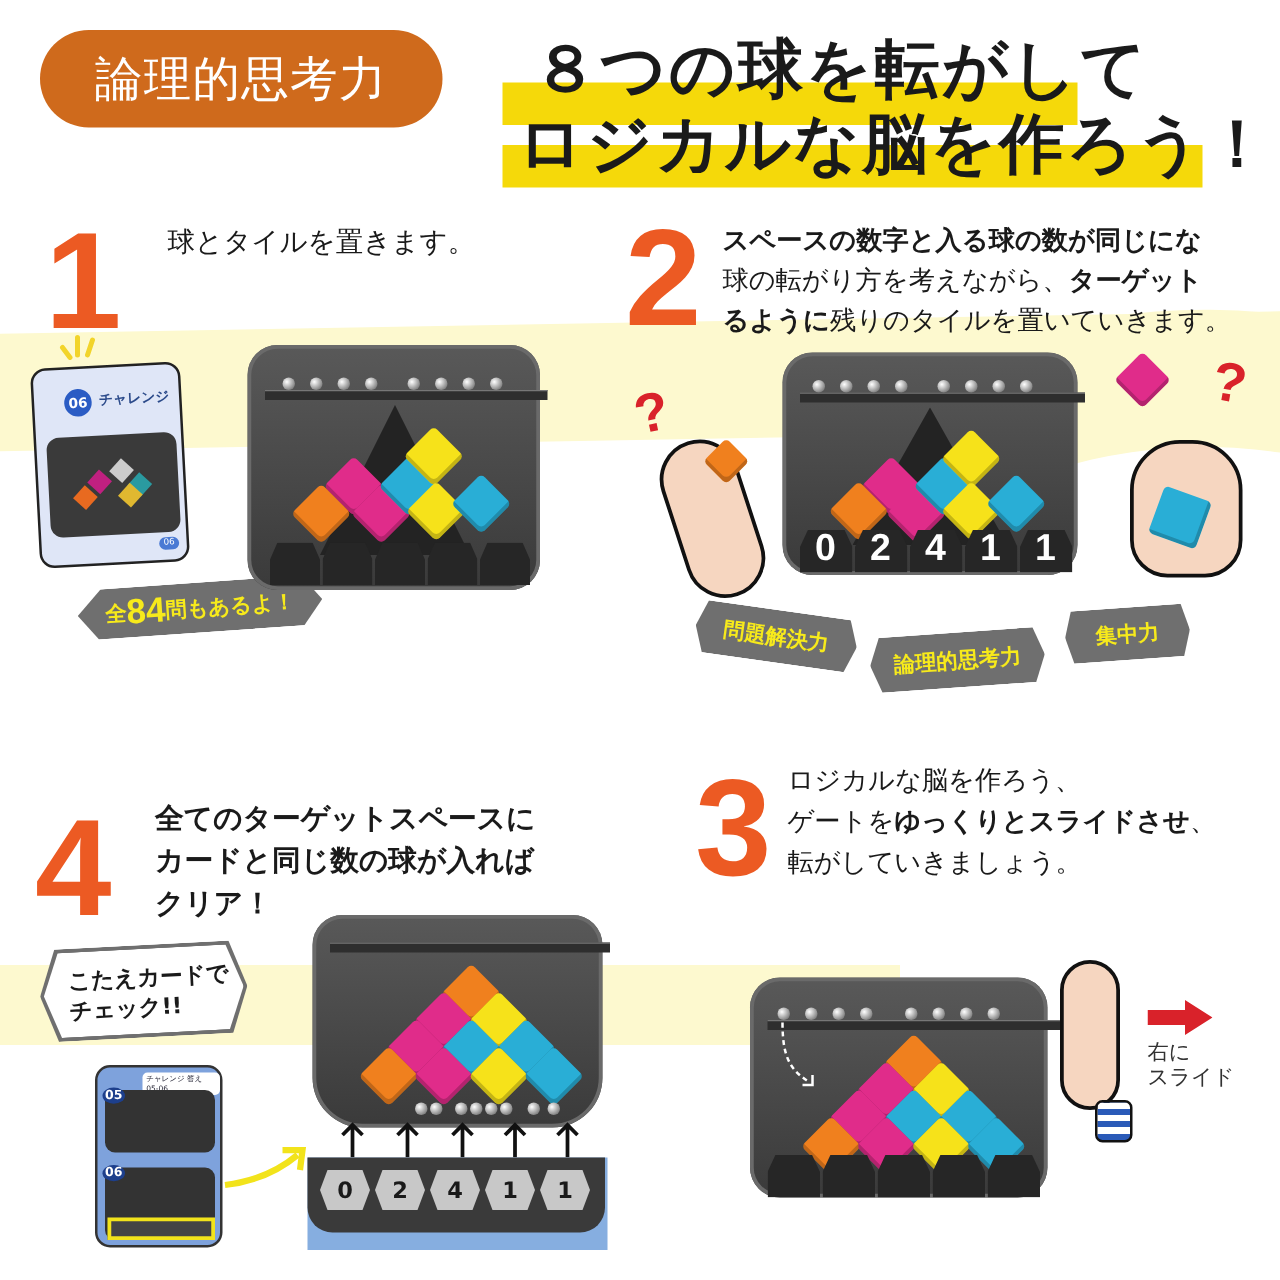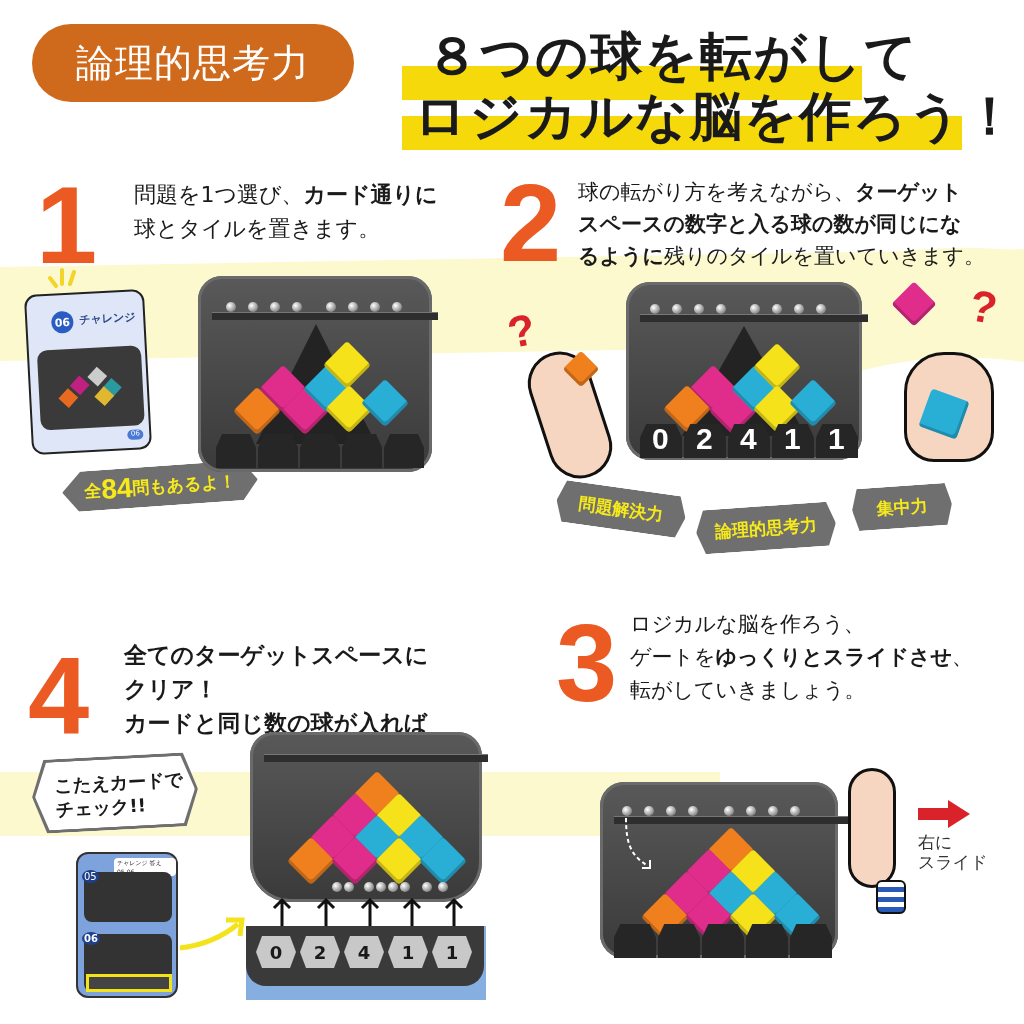--- a/index.html
+++ b/index.html
@@ -43,21 +43,20 @@
 <div class="abs pill">
     <span>論理的思考力</span>
   </div>
 <div class="abs hl" style="left:402px;top:66px;width:460px"></div>
 <div class="abs hl" style="left:402px;top:116px;width:560px"></div>
 <div class="abs title-line" style="left:426px;top:26px">８つの球を転がして</div>
 <div class="abs title-line" style="left:414px;top:86px">ロジカルな脳を作ろう！</div>
 
 <div class="abs num" style="left:36px;top:170px">1</div>
 <div class="abs txt" style="left:134px;top:178px">
-  <div><span>問題を1つ選び、</span><b>カード通りに</b></div>
   <div>球とタイルを置きます。</div>
 </div>
 
 <div class="abs" style="left:46px;top:268px;width:32px;height:20px">
   <svg width="32" height="20">
       <path d="M4 10 L10 18 M16 2 L16 16 M28 4 L24 16" stroke="#f2d42a" stroke-width="4" stroke-linecap="round"></path>
     </svg>
 </div>
 
 <div class="card" style="left:28px;top:292px;width:120px;height:160px;transform:rotate(-3deg)">
@@ -99,22 +98,22 @@
   <div class="tile c" style="left:170px;top:110px"></div>
   <div class="pocket" style="left:18px;top:158px;width:40px"></div>
     <div class="pocket" style="left:60px;top:158px;width:40px"></div>
     <div class="pocket" style="left:102px;top:158px;width:40px"></div>
     <div class="pocket" style="left:144px;top:158px;width:40px"></div>
     <div class="pocket" style="left:186px;top:158px;width:40px"></div>
 </div>
 
 <div class="abs num" style="left:500px;top:168px">2</div>
 <div class="abs txt" style="left:578px;top:176px;font-size:21px;line-height:32px">
+  <div><b>スペースの数字と入る球の数が同じにな</b></div>
   <div><span>球の転がり方を考えながら、</span><b>ターゲット</b></div>
-  <div><b>スペースの数字と入る球の数が同じにな</b></div>
   <div><b>るように</b><span>残りのタイルを置いていきます。</span></div>
 </div>
 <div class="q" style="left:508px;top:306px;transform:rotate(-12deg)">?</div>
 <div class="q" style="left:970px;top:282px;transform:rotate(10deg)">?</div>
 <div class="hand" style="left:538px;top:350px;width:64px;height:130px;transform:rotate(-18deg)"></div>
 <div class="tile o" style="left:568px;top:356px;width:26px;height:26px"></div>
 <div class="hand" style="left:904px;top:352px;width:90px;height:110px;border-radius:40px 40px 30px 30px"></div>
 <div class="tile c" style="left:924px;top:394px;width:40px;height:40px;transform:rotate(20deg)"></div>
 <div class="tile m" style="left:898px;top:288px;width:32px;height:32px"></div>
 
@@ -195,35 +194,35 @@
     <path d="M0 8 H30 V0 L52 14 L30 28 V20 H0 Z" fill="#d9222a"></path>
   </svg>
 <div class="abs" style="left:918px;top:832px;font-size:17px;line-height:20px;color:#333">
   <div>右に</div>
   <div>スライド</div>
 </div>
 
 <div class="abs num" style="left:28px;top:640px">4</div>
 <div class="abs btxt" style="left:124px;top:638px;font-size:23px;line-height:34px">
   <div>全てのターゲットスペースに</div>
+  <div>カードと同じ数の球が入れば</div>
   <div>クリア！</div>
-  <div>カードと同じ数の球が入れば</div>
 </div>
 
 <div class="abs" style="left:32px;top:756px;width:166px;height:74px;background:#6f6f6f;clip-path:polygon(8% 0,92% 0,100% 50%,92% 100%,8% 100%,0 50%);transform:rotate(-3deg)">
   <div class="abs" style="left:3px;top:3px;right:3px;bottom:3px;background:#fff;clip-path:polygon(8% 0,92% 0,100% 50%,92% 100%,8% 100%,0 50%);font-weight:bold;font-size:18px;line-height:24px;padding:12px 0 0 20px">
     <div>こたえカードで</div>
     <div>チェック!!</div>
   </div>
 </div>
 
 <div class="card" style="left:76px;top:852px;width:102px;height:146px;background:#7ea2dc;border-color:#333">
   <div class="abs" style="left:36px;top:4px;font-size:6px;background:#fff;border-radius:4px;padding:1px 3px;color:#223">チャレンジ 答え 05-06</div>
   <div class="abs" style="left:6px;top:18px;width:88px;height:50px;background:#333;border-radius:8px"></div>
-  <div class="abs" style="left:4px;top:16px;font-size:10px;font-weight:normal;color:#fff;background:#1d3f8c;border-radius:50%;padding:1px 2px">05</div>
+  <div class="abs" style="left:4px;top:16px;font-size:10px;font-weight:bold;color:#fff;background:#1d3f8c;border-radius:50%;padding:1px 2px">05</div>
   <div class="abs" style="left:6px;top:80px;width:88px;height:58px;background:#333;border-radius:8px"></div>
   <div class="abs" style="left:4px;top:78px;font-size:10px;font-weight:bold;color:#fff;background:#1d3f8c;border-radius:50%;padding:1px 2px">06</div>
   <div class="abs" style="left:8px;top:120px;width:86px;height:18px;border:3px solid #f2e31b;background:#444"></div>
 </div>
 <svg class="abs" style="left:178px;top:914px" width="70" height="40">
     <path d="M2 34 Q36 30 60 10" stroke="#f2e31b" stroke-width="5" fill="none"></path>
     <path d="M48 6 L64 6 L62 22" stroke="#f2e31b" stroke-width="5" fill="none"></path>
   </svg>
 
 <div class="board" style="left:250px;top:732px;width:232px;height:170px;border-radius:24px 24px 40px 40px">

